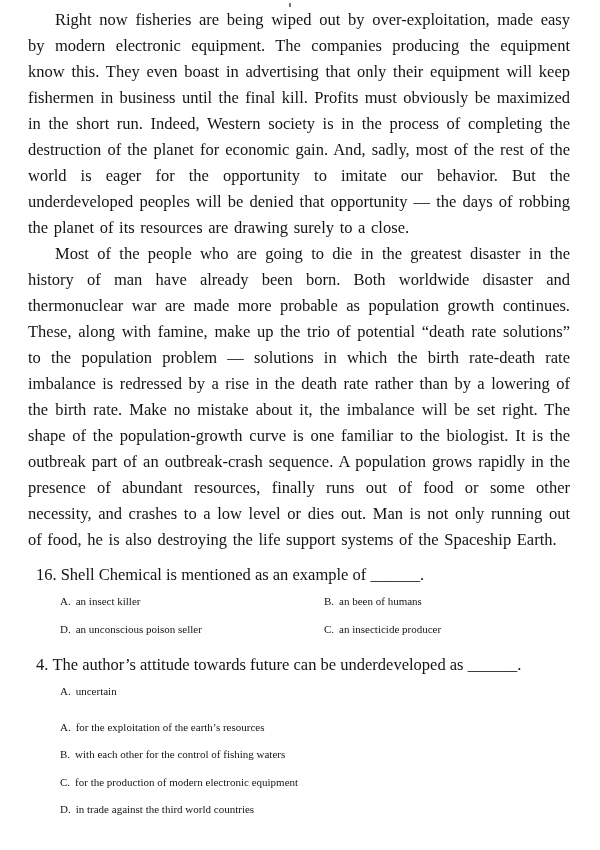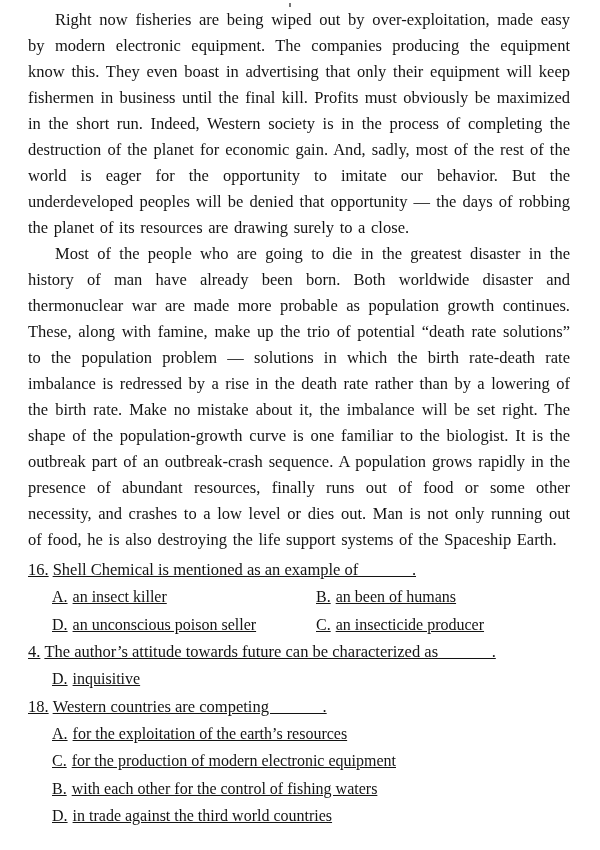--- a/index.html
+++ b/index.html
@@ -24,33 +24,33 @@
   .para {
     margin: 0;
     text-align: justify;
     font-size: 16.5px;
     line-height: 26px;
     word-spacing: 1.5px;
   }
   .para.indent { text-indent: 27px; }
   .italic-phrase { }
   .questions { margin-top: 3px; }
-  .q-block { margin: 0; text-decoration: underline; }
+  .q-block { margin: 8px; }
   .q-line {
     font-size: 16.5px;
     line-height: 27px;
   }
   .q-num { padding-right: 4px; }
   .options { padding-left: 24px; }
   .options.two-col {
     display: grid;
     grid-template-columns: 264px 1fr;
   }
   .opt {
-    font-size: 16px;
+    font-size: 11px;
     line-height: 27.5px;
     white-space: nowrap;
   }
   .opt-label { padding-right: 5px; }
   .scan-speck {
     position: absolute;
     top: 3px;
     left: 289px;
     width: 2px;
     height: 4px;
@@ -74,30 +74,29 @@
       <div class="q-line"><span class="q-num">16.</span><span>Shell Chemical is mentioned as an example of ______.</span></div>
       <div class="options two-col">
         <div class="opt"><span class="opt-label">A.</span><span>an insect killer</span></div>
         <div class="opt"><span class="opt-label">B.</span><span>an been of humans</span></div>
         <div class="opt"><span class="opt-label">D.</span><span>an unconscious poison seller</span></div>
         <div class="opt"><span class="opt-label">C.</span><span>an insecticide producer</span></div>
       </div>
     </div>
 
     <div class="q-block">
-      <div class="q-line"><span class="q-num">4.</span><span>The author’s attitude towards future can be characterized as ______.</span></div>
+      <div class="q-line"><span class="q-num">4.</span><span>The author’s attitude towards future can be underdeveloped as ______.</span></div>
       <div class="options two-col">
-        <div class="opt"><span class="opt-label">D.</span><span>inquisitive</span></div>
+        <div class="opt"><span class="opt-label">A.</span><span>uncertain</span></div>
       </div>
     </div>
 
     <div class="q-block">
-      <div class="q-line"><span class="q-num">18.</span><span>Western countries are competing ______.</span></div>
       <div class="options">
         <div class="opt"><span class="opt-label">A.</span><span>for the exploitation of the earth’s resources</span></div>
+        <div class="opt"><span class="opt-label">B.</span><span>with each other for the control of fishing waters</span></div>
         <div class="opt"><span class="opt-label">C.</span><span>for the production of modern electronic equipment</span></div>
-        <div class="opt"><span class="opt-label">B.</span><span>with each other for the control of fishing waters</span></div>
         <div class="opt"><span class="opt-label">D.</span><span>in trade against the third world countries</span></div>
       </div>
     </div>
 
   </div>
 </div>
 
 </body></html>

